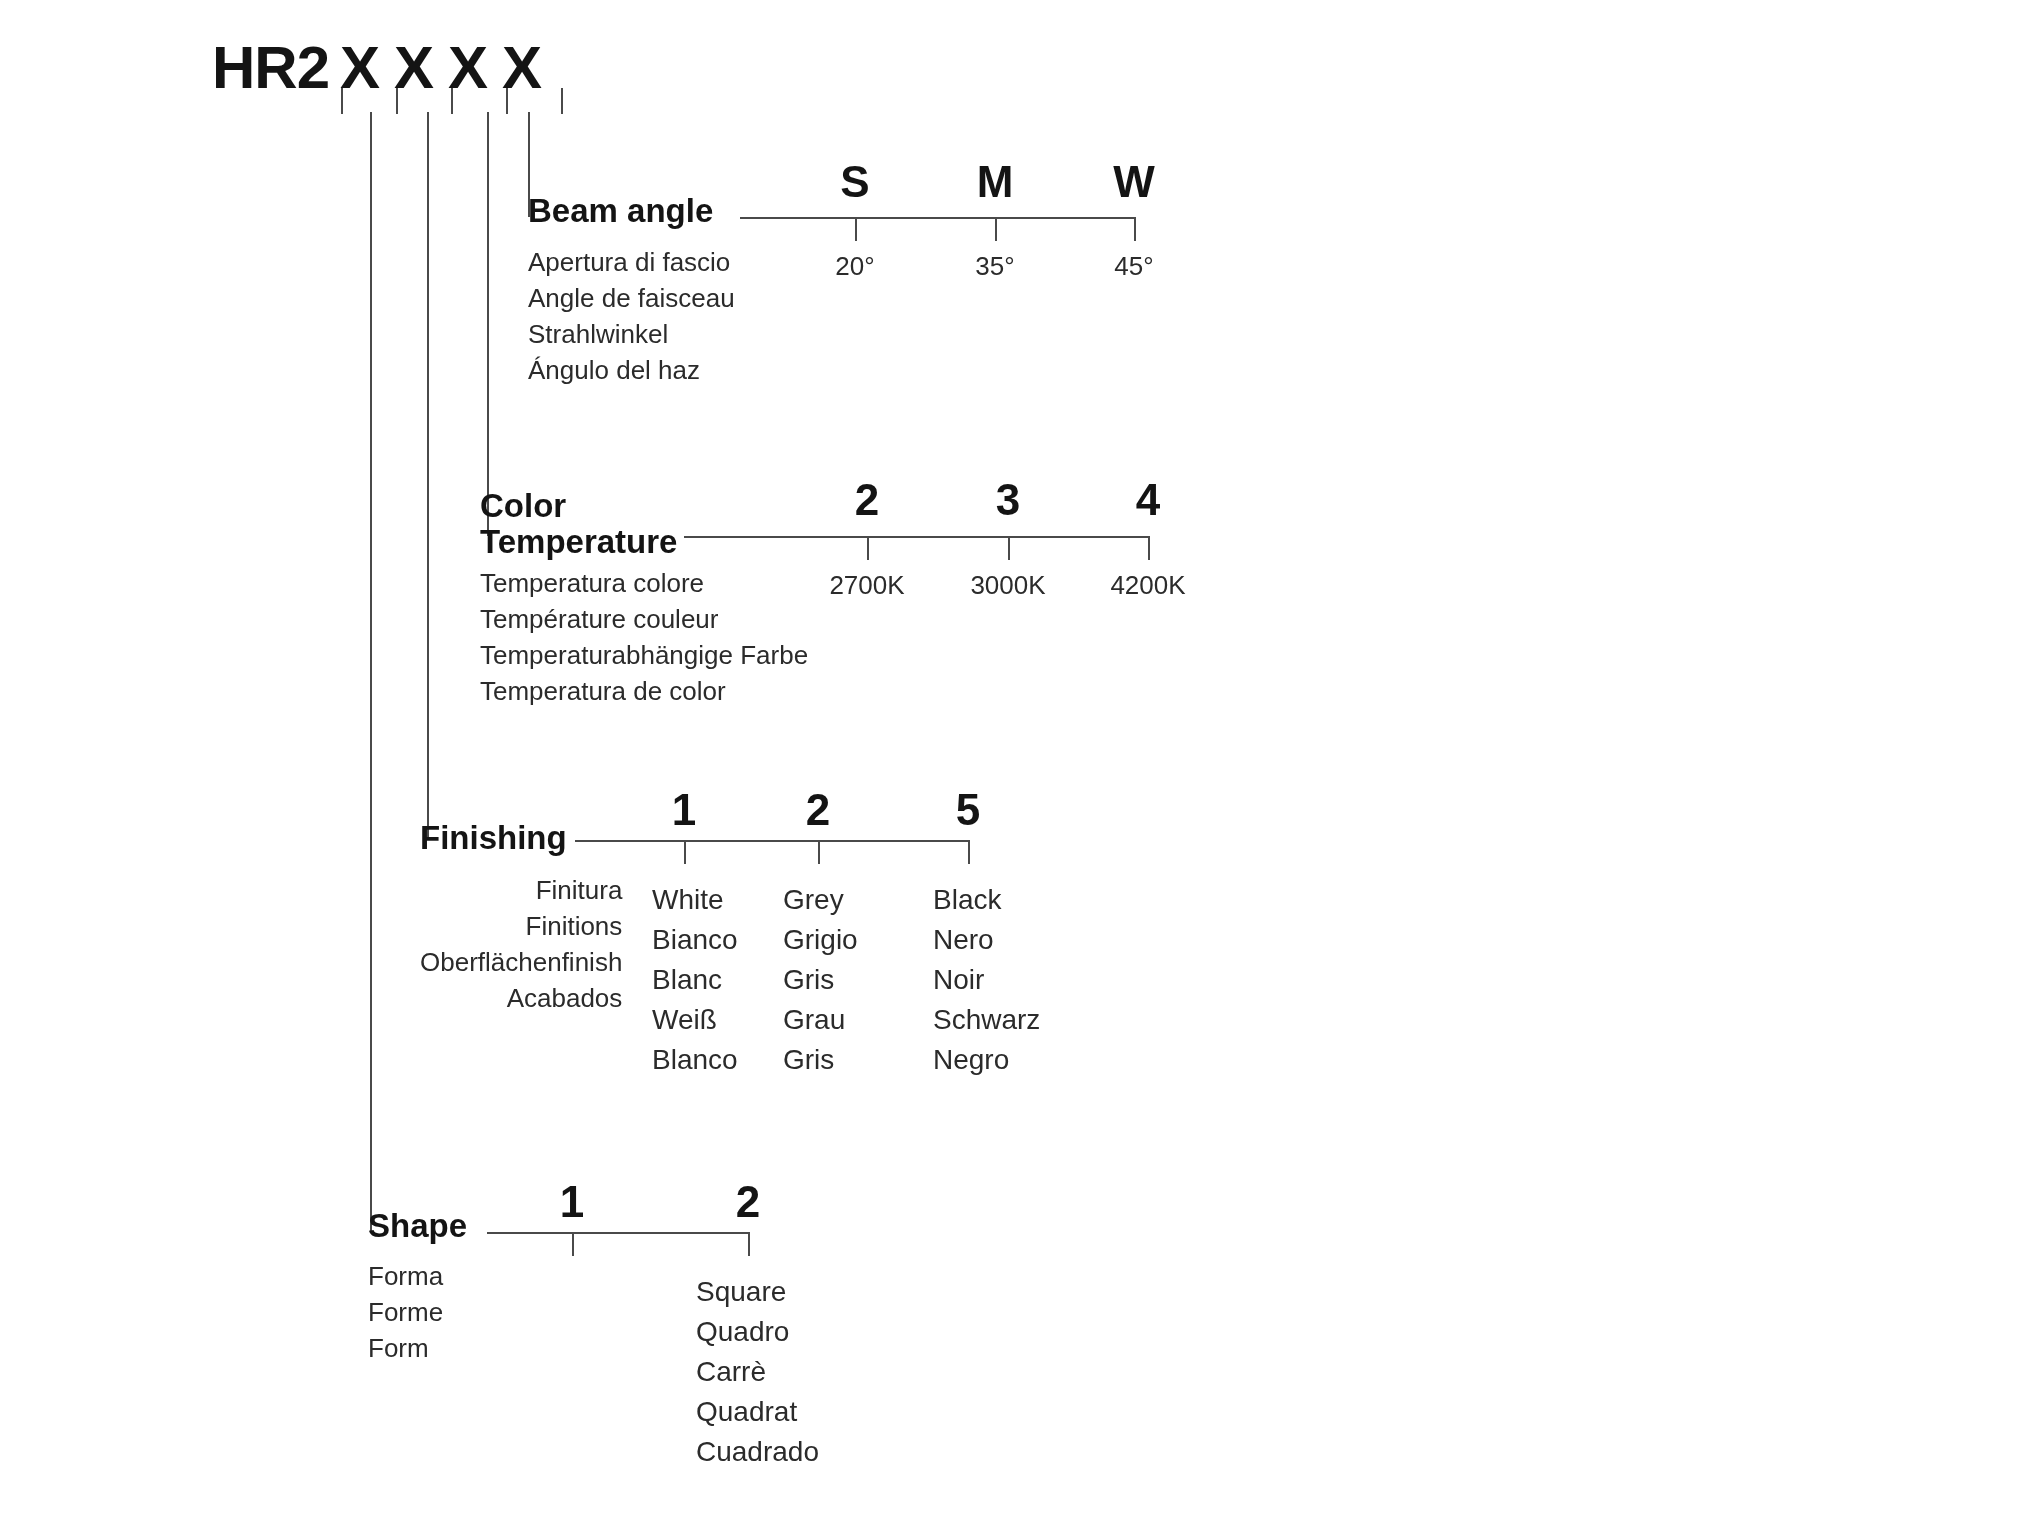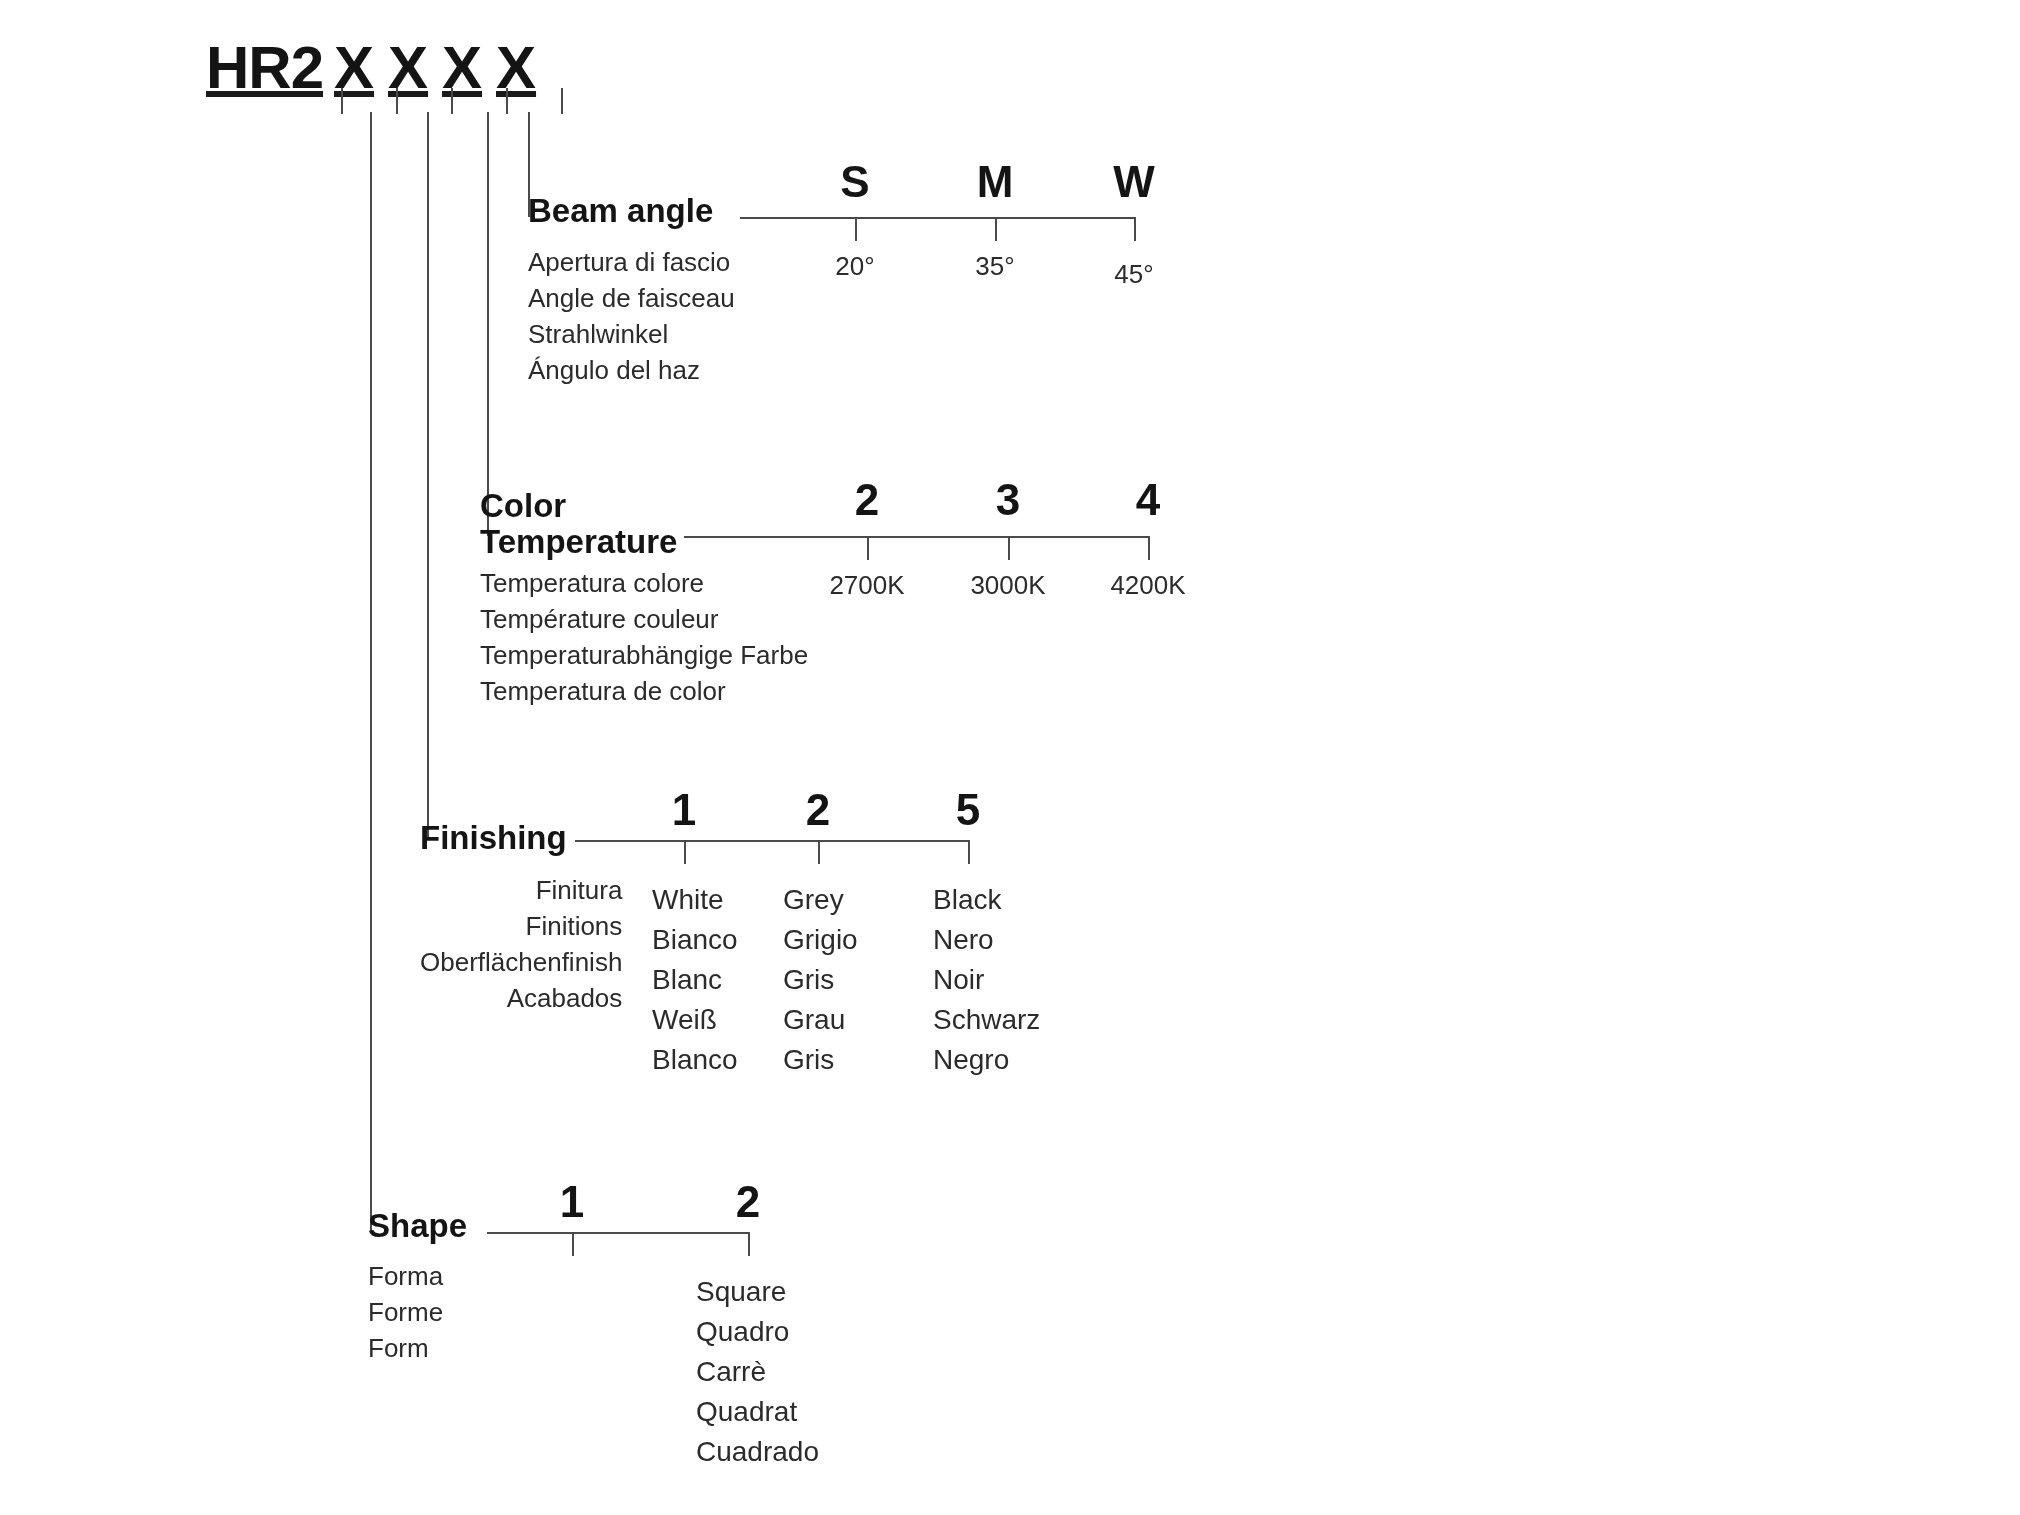--- a/index.html
+++ b/index.html
@@ -20,25 +20,24 @@
     position: absolute;
     left: 0;
     top: 0;
     width: 2020px;
     height: 1515px;
   }
 
   
   .code-row {
     position: absolute;
-    left: 206px;
+    left: 212px;
     top: 38px;
     display: flex;
     align-items: flex-start;
-    text-decoration: underline;
   }
   .code-prefix {
     font-size: 60px;
     font-weight: bold;
     letter-spacing: -1px;
     line-height: 1;
     color: #141414;
   }
   .code-x {
     font-size: 60px;
@@ -147,21 +146,21 @@
   <div class="tick" style="left:855px; top:217px; height:24px;"></div>
   <div class="tick" style="left:995px; top:217px; height:24px;"></div>
   <div class="tick" style="left:1134px; top:217px; height:24px;"></div>
 
   <div class="opt-code" style="left:815px; top:160px; width:80px;">S</div>
   <div class="opt-code" style="left:955px; top:160px; width:80px;">M</div>
   <div class="opt-code" style="left:1094px; top:160px; width:80px;">W</div>
 
   <div class="opt-sub" style="left:815px; top:253px; width:80px;">20°</div>
   <div class="opt-sub" style="left:955px; top:253px; width:80px;">35°</div>
-  <div class="opt-sub" style="left:1094px; top:253px; width:80px;margin-top:8px;">45°</div>
+  <div class="opt-sub" style="left:1094px; top:253px; width:80px;">45°</div>
 
   <div class="sec-title" style="left:480px; top:488px;">
     <div>Color</div>
     <div>Temperature</div>
   </div>
 
   <div class="sec-subs" style="left:480px; top:565px;">
     <div>Temperatura colore</div>
     <div>Température couleur</div>
     <div>Temperaturabhängige Farbe</div>

